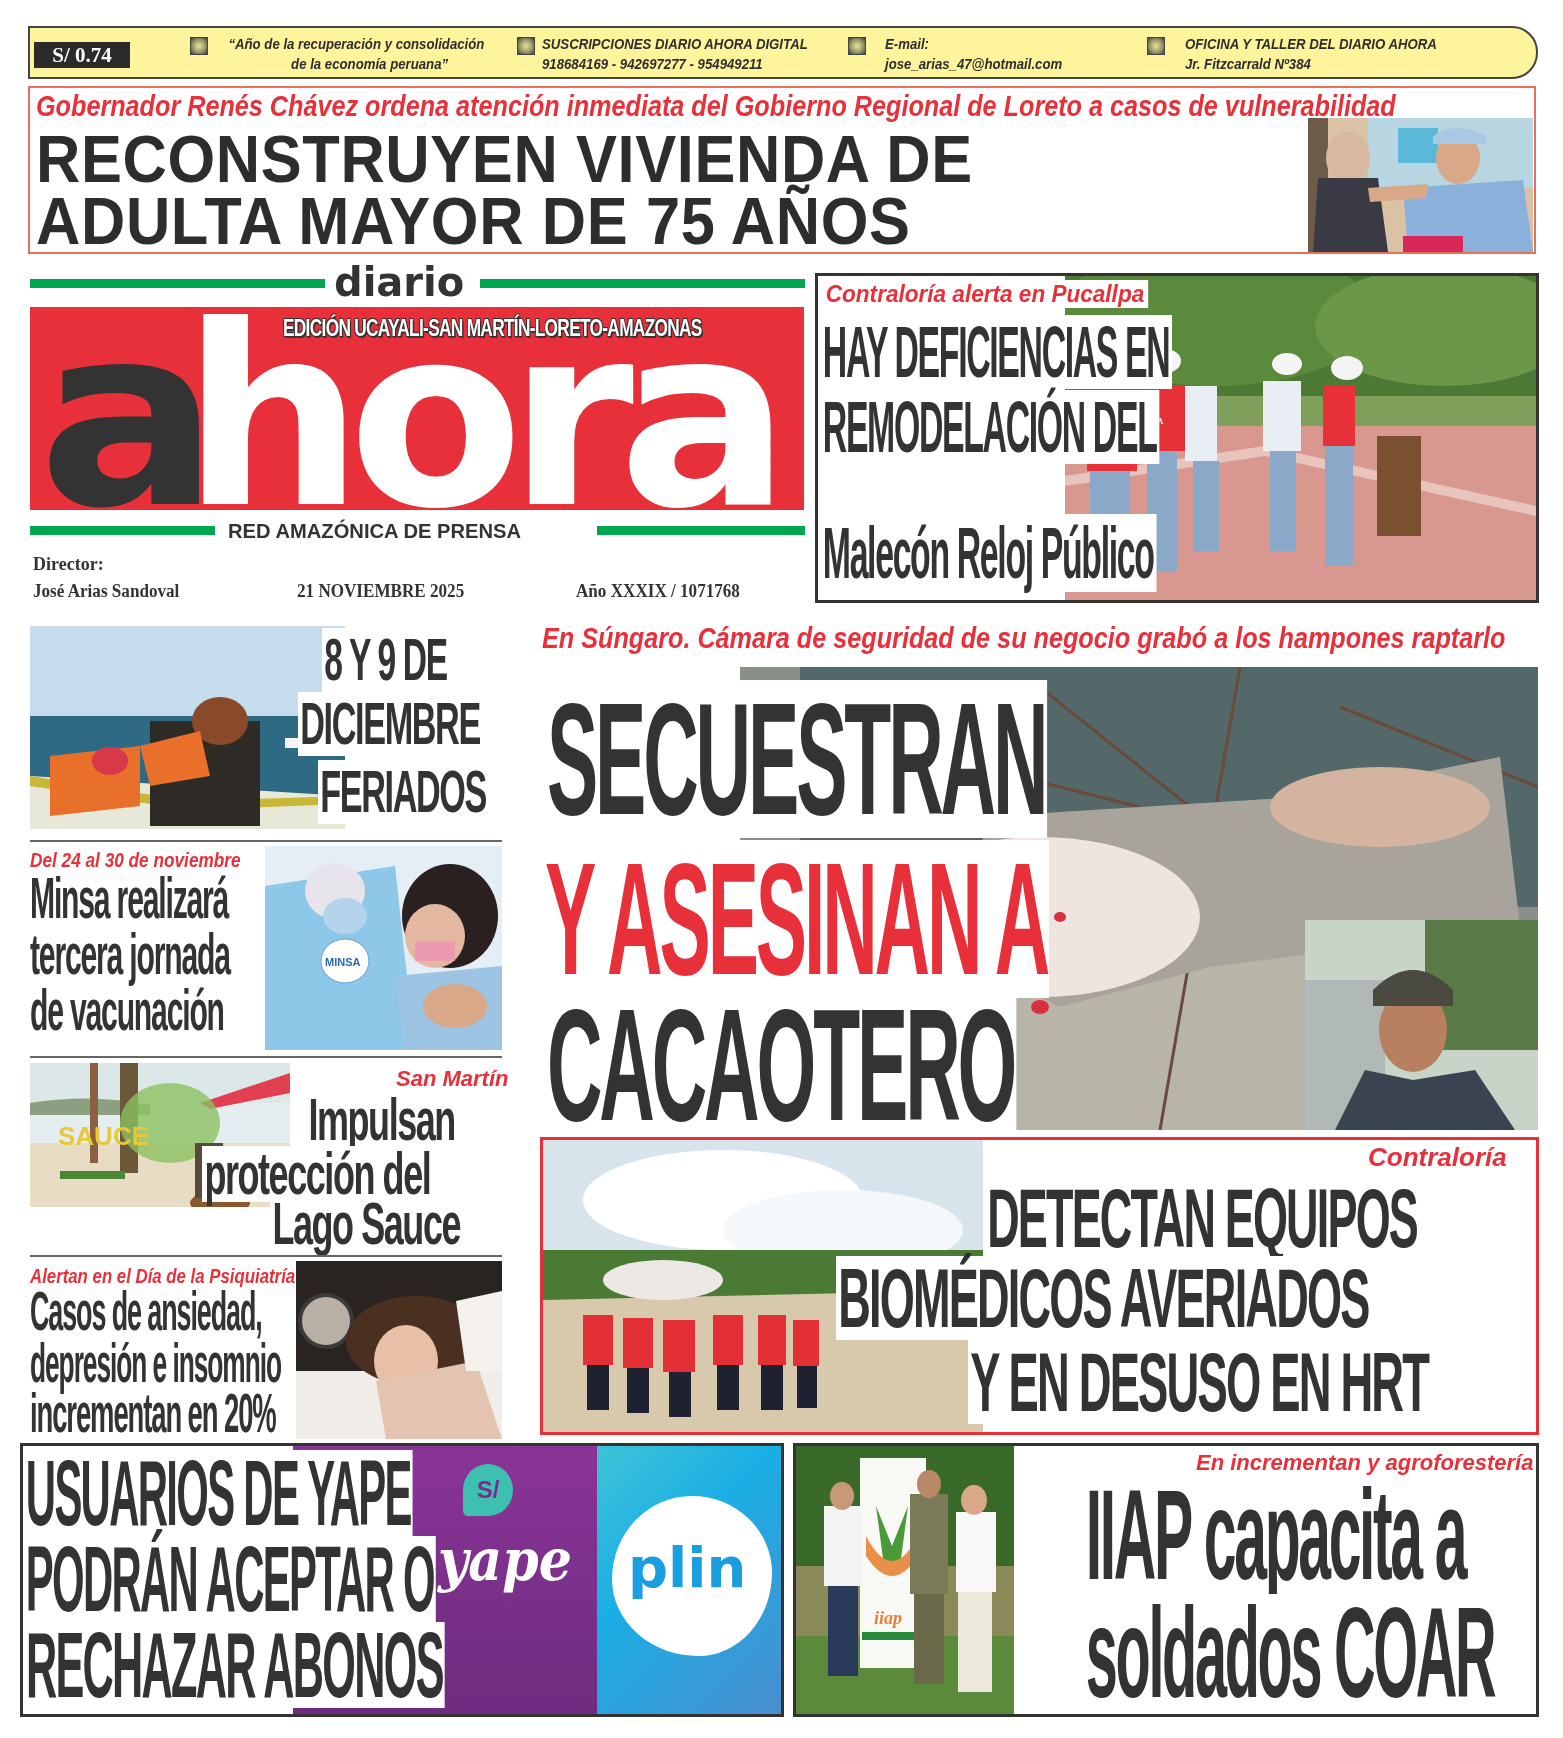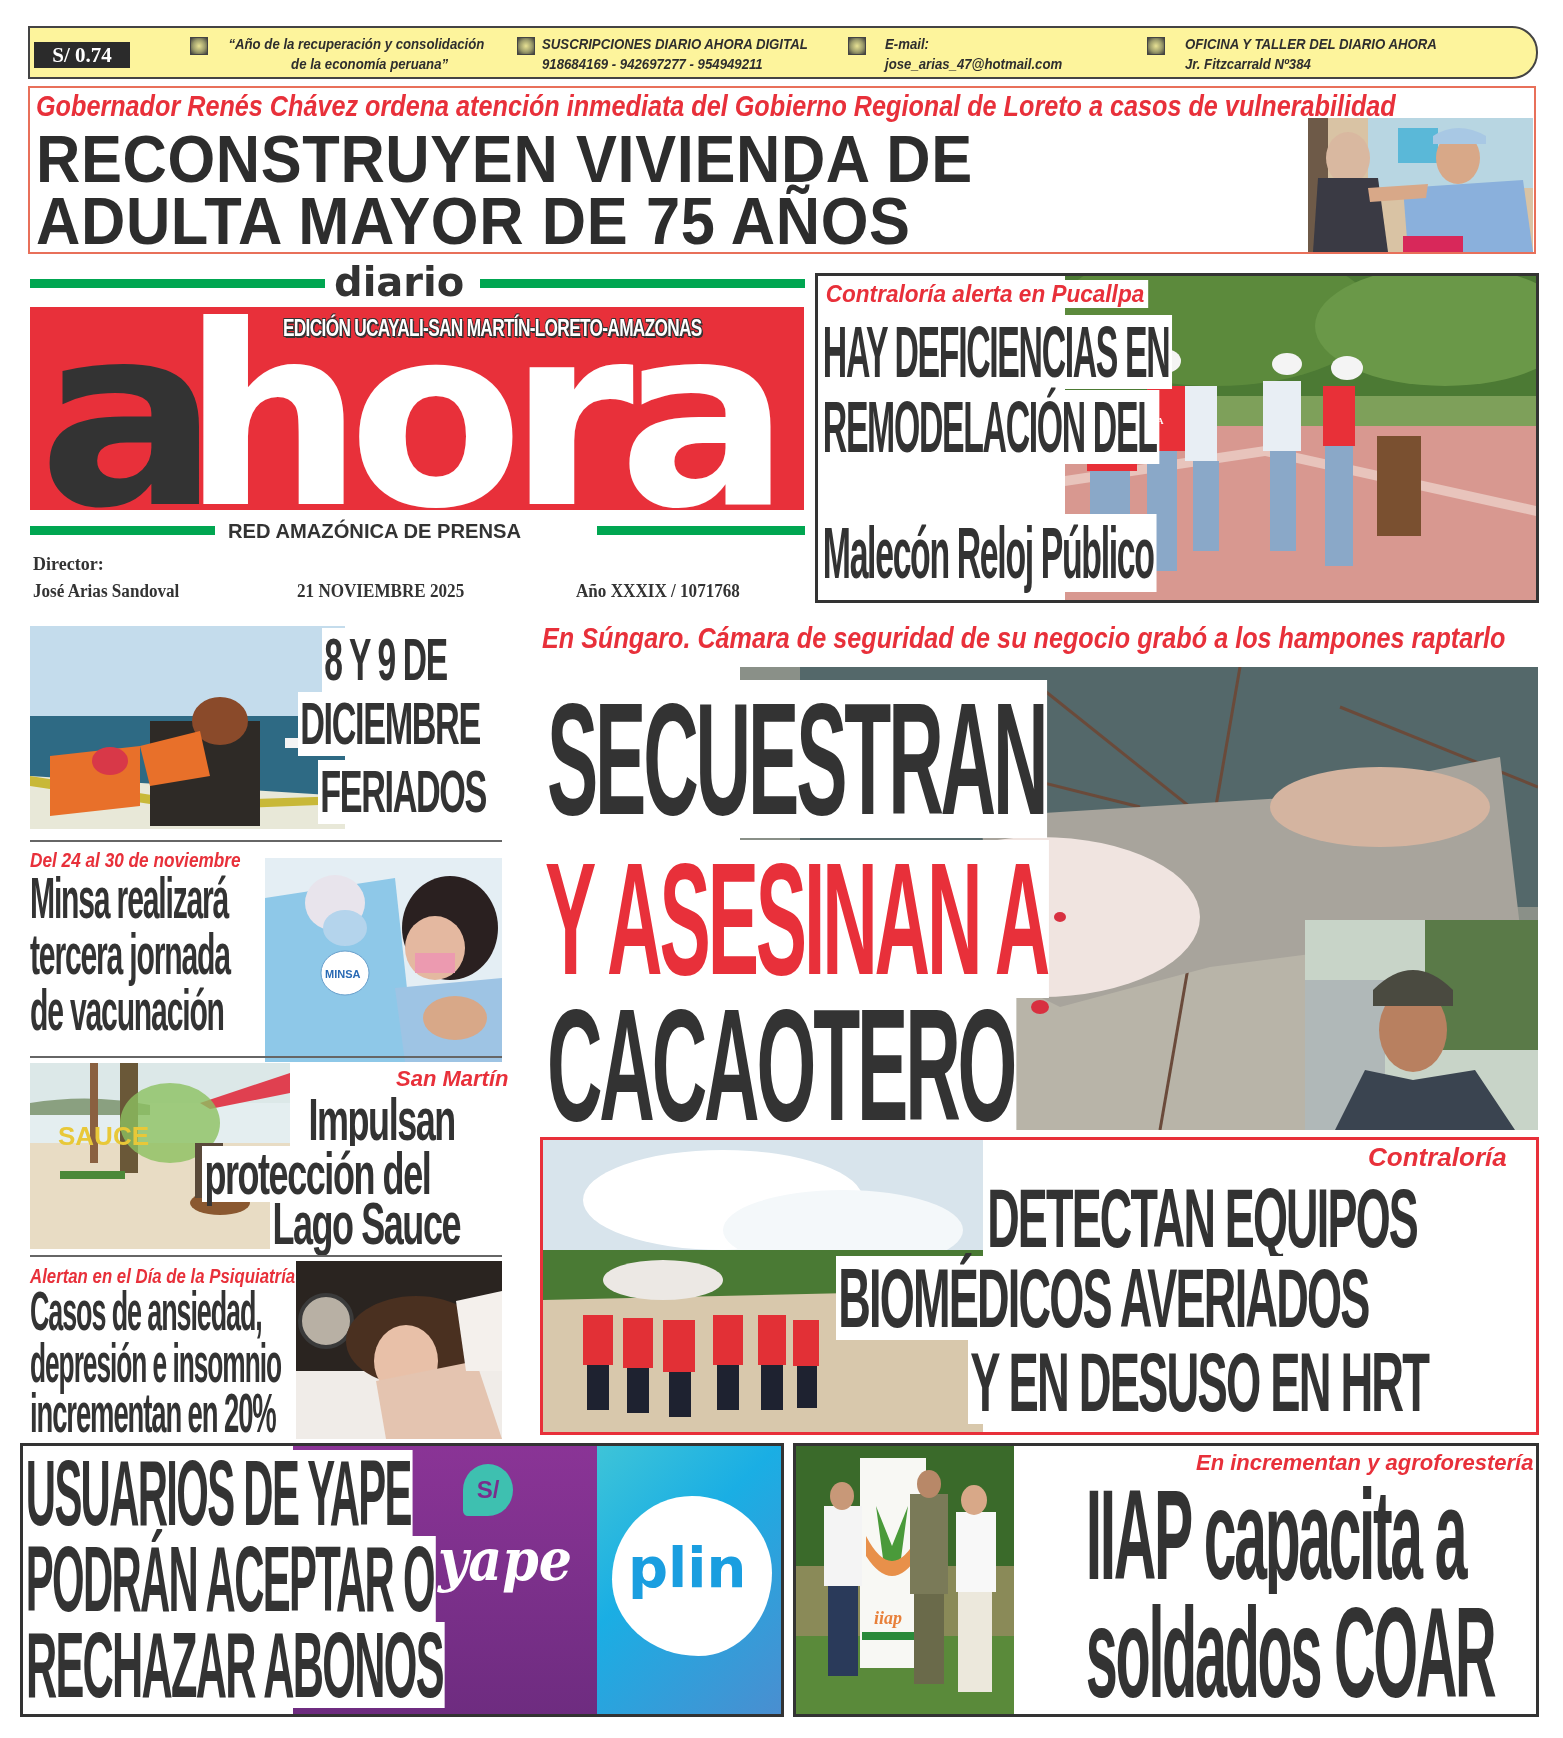--- a/index.html
+++ b/index.html
@@ -154,42 +154,42 @@
     <path d="M20 130 L110 120 L110 180 L20 190 Z" fill="#e8702a"></path>
     <ellipse cx="80" cy="135" rx="18" ry="14" fill="#d83848"></ellipse>
     <rect x="255" y="112" width="40" height="10" fill="#f4f4f4"></rect>
   </svg>
 </div>
 <div class="abs cond" style="left:322px;top:628px;font-size:60px;line-height:64px;white-space:nowrap;transform:scaleX(0.56);background:#fff;padding:0 4px;">8 Y 9 DE</div>
 <div class="abs cond" style="left:298px;top:692px;font-size:60px;line-height:64px;white-space:nowrap;transform:scaleX(0.57);background:#fff;padding:0 4px;">DICIEMBRE</div>
 <div class="abs cond" style="left:318px;top:760px;font-size:60px;line-height:64px;white-space:nowrap;transform:scaleX(0.57);background:#fff;padding:0 4px;">FERIADOS</div>
 <div class="abs sep" style="left:30px;top:840px;width:472px;"></div>
 
-<div class="photo" style="left:265px;top:846px;width:237px;height:204px;margin-top:12px;">
+<div class="photo" style="left:265px;top:846px;width:237px;height:204px;">
   <svg width="237" height="204" viewBox="0 0 237 204">
     <rect width="237" height="204" fill="#e4eef4"></rect>
     <path d="M0 40 L130 20 L150 204 L0 204 Z" fill="#8ec8e8"></path>
     <ellipse cx="70" cy="45" rx="30" ry="28" fill="#e8e4ec"></ellipse>
     <ellipse cx="80" cy="70" rx="22" ry="18" fill="#b4d4ec"></ellipse>
     <ellipse cx="80" cy="115" rx="24" ry="22" fill="#ffffff" stroke="#6aa0cc"></ellipse>
     <text x="60" y="120" font-size="11" font-weight="700" fill="#2a6ab4">MINSA</text>
     <ellipse cx="185" cy="70" rx="48" ry="52" fill="#2a2020"></ellipse>
     <ellipse cx="170" cy="90" rx="30" ry="32" fill="#e4b8a0"></ellipse>
     <rect x="150" y="95" width="40" height="20" fill="#ec9ab0"></rect>
     <path d="M130 130 L237 120 L237 204 L140 204 Z" fill="#9ec4e4"></path>
     <ellipse cx="190" cy="160" rx="32" ry="22" fill="#d8a888"></ellipse>
   </svg>
 </div>
 <div class="abs kicker" style="left:30px;top:848px;font-size:21px;line-height:24px;transform:scaleX(0.82);transform-origin:left top;">Del 24 al 30 de noviembre</div>
 <div class="abs cond" style="left:30px;top:870px;font-size:58px;line-height:56px;white-space:nowrap;transform:scaleX(0.52);">Minsa realizará</div>
 <div class="abs cond" style="left:30px;top:926px;font-size:58px;line-height:56px;white-space:nowrap;transform:scaleX(0.52);">tercera jornada</div>
 <div class="abs cond" style="left:30px;top:982px;font-size:58px;line-height:56px;white-space:nowrap;transform:scaleX(0.52);">de vacunación</div>
 <div class="abs sep" style="left:30px;top:1056px;width:472px;"></div>
 
-<div class="photo" style="left:30px;top:1063px;width:260px;height:186px;">
+<div class="photo" style="left:30px;top:1063px;width:260px;height:144px;">
   <svg width="260" height="186" viewBox="0 0 260 186">
     <rect width="260" height="186" fill="#e8dcc4"></rect>
     <rect width="260" height="60" fill="#dce8e8"></rect>
     <rect y="40" width="260" height="40" fill="#e4eef0"></rect>
     <path d="M0 40 Q60 30 120 42 L120 52 L0 52 Z" fill="#8aa080"></path>
     <rect x="60" y="0" width="8" height="100" fill="#8a6040"></rect>
     <rect x="90" y="0" width="18" height="110" fill="#6a5838"></rect>
     <path d="M170 40 L260 10 L260 30 L180 46 Z" fill="#e04050"></path>
     <ellipse cx="140" cy="60" rx="50" ry="40" fill="#8cc060" opacity="0.8"></ellipse>
     <text x="28" y="82" font-size="26" font-weight="900" fill="#e8c838">SAUCE</text>

